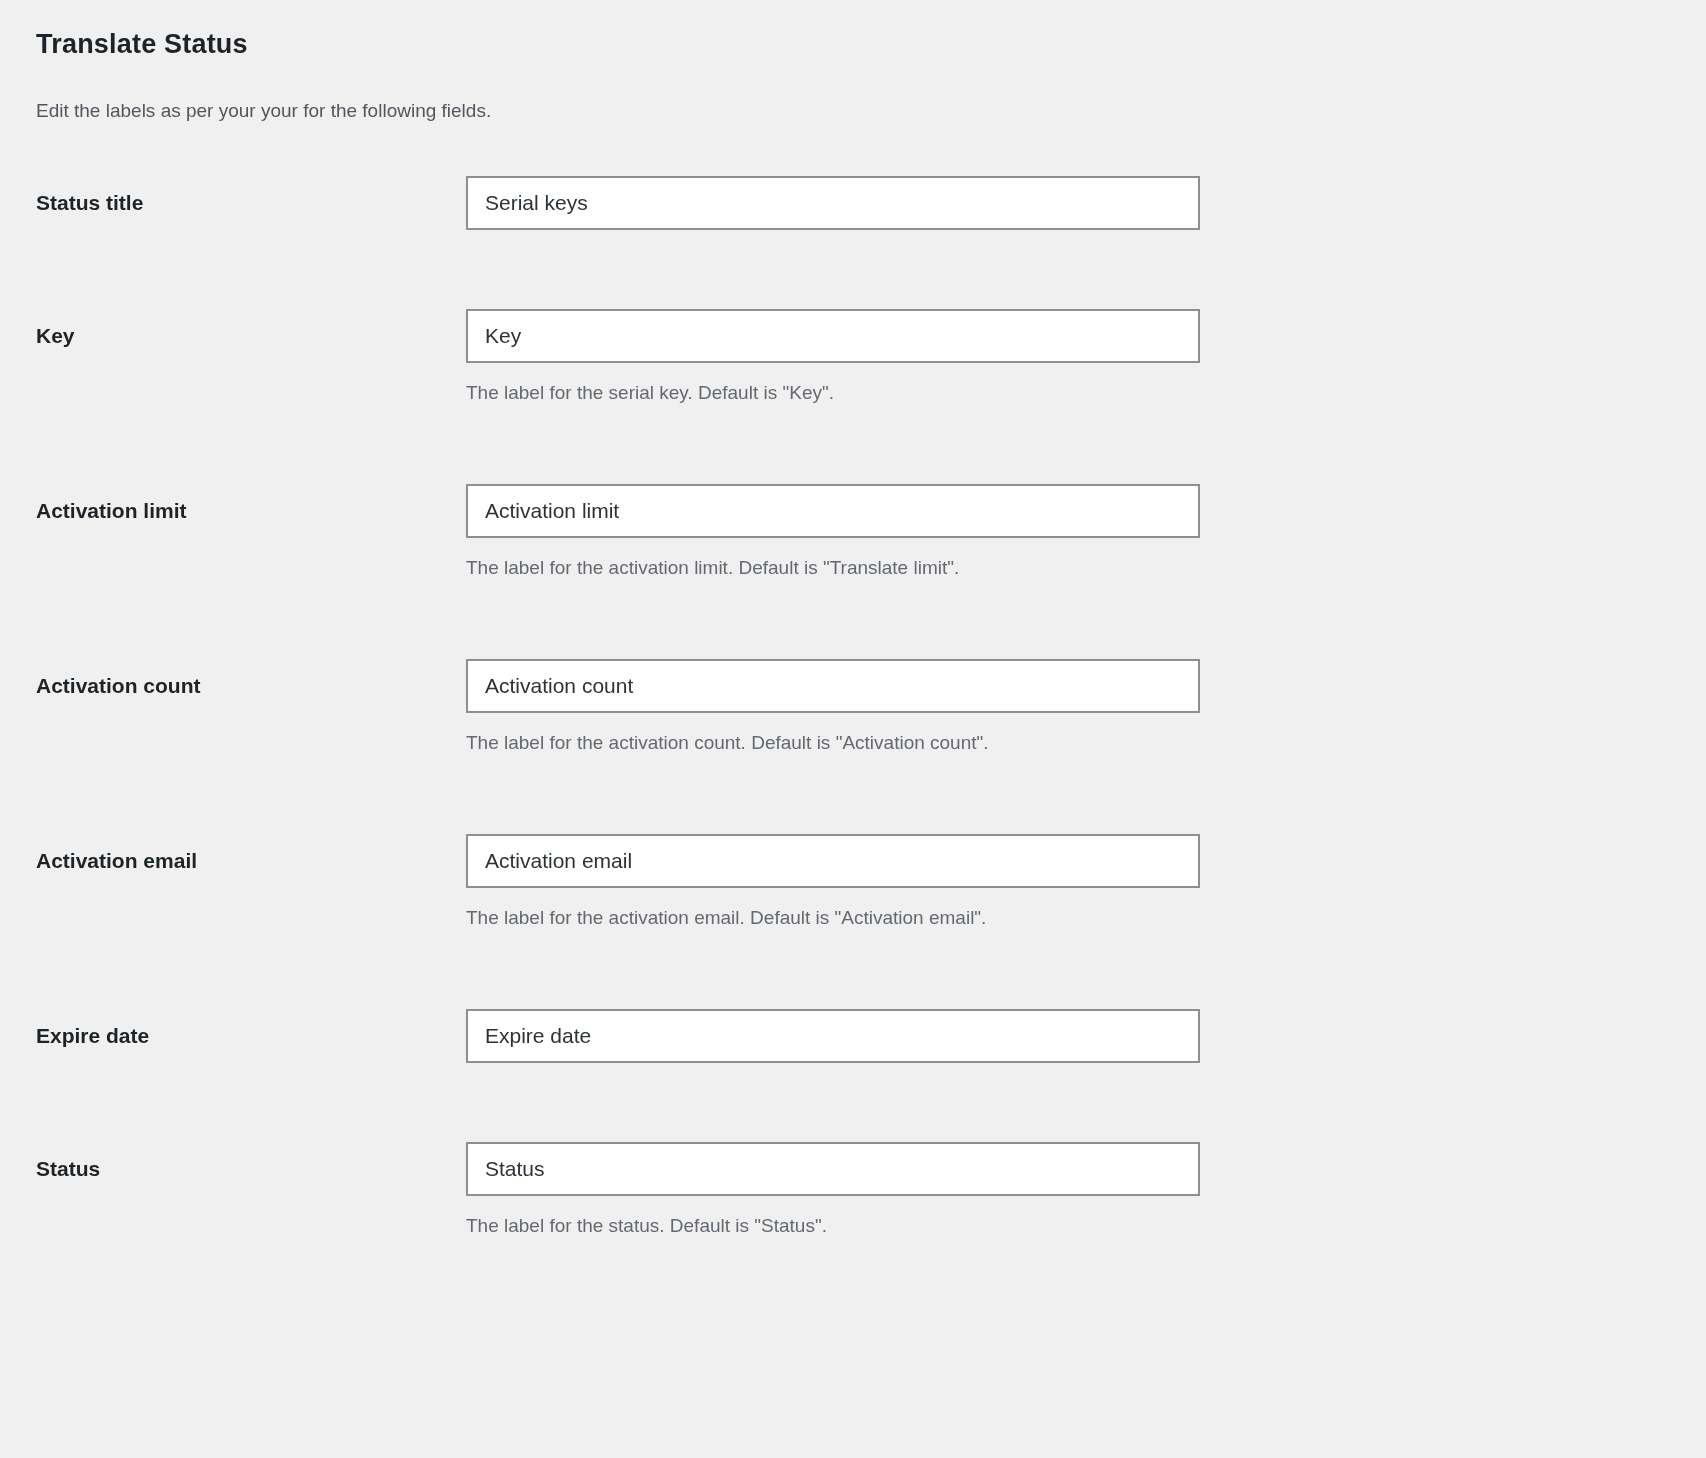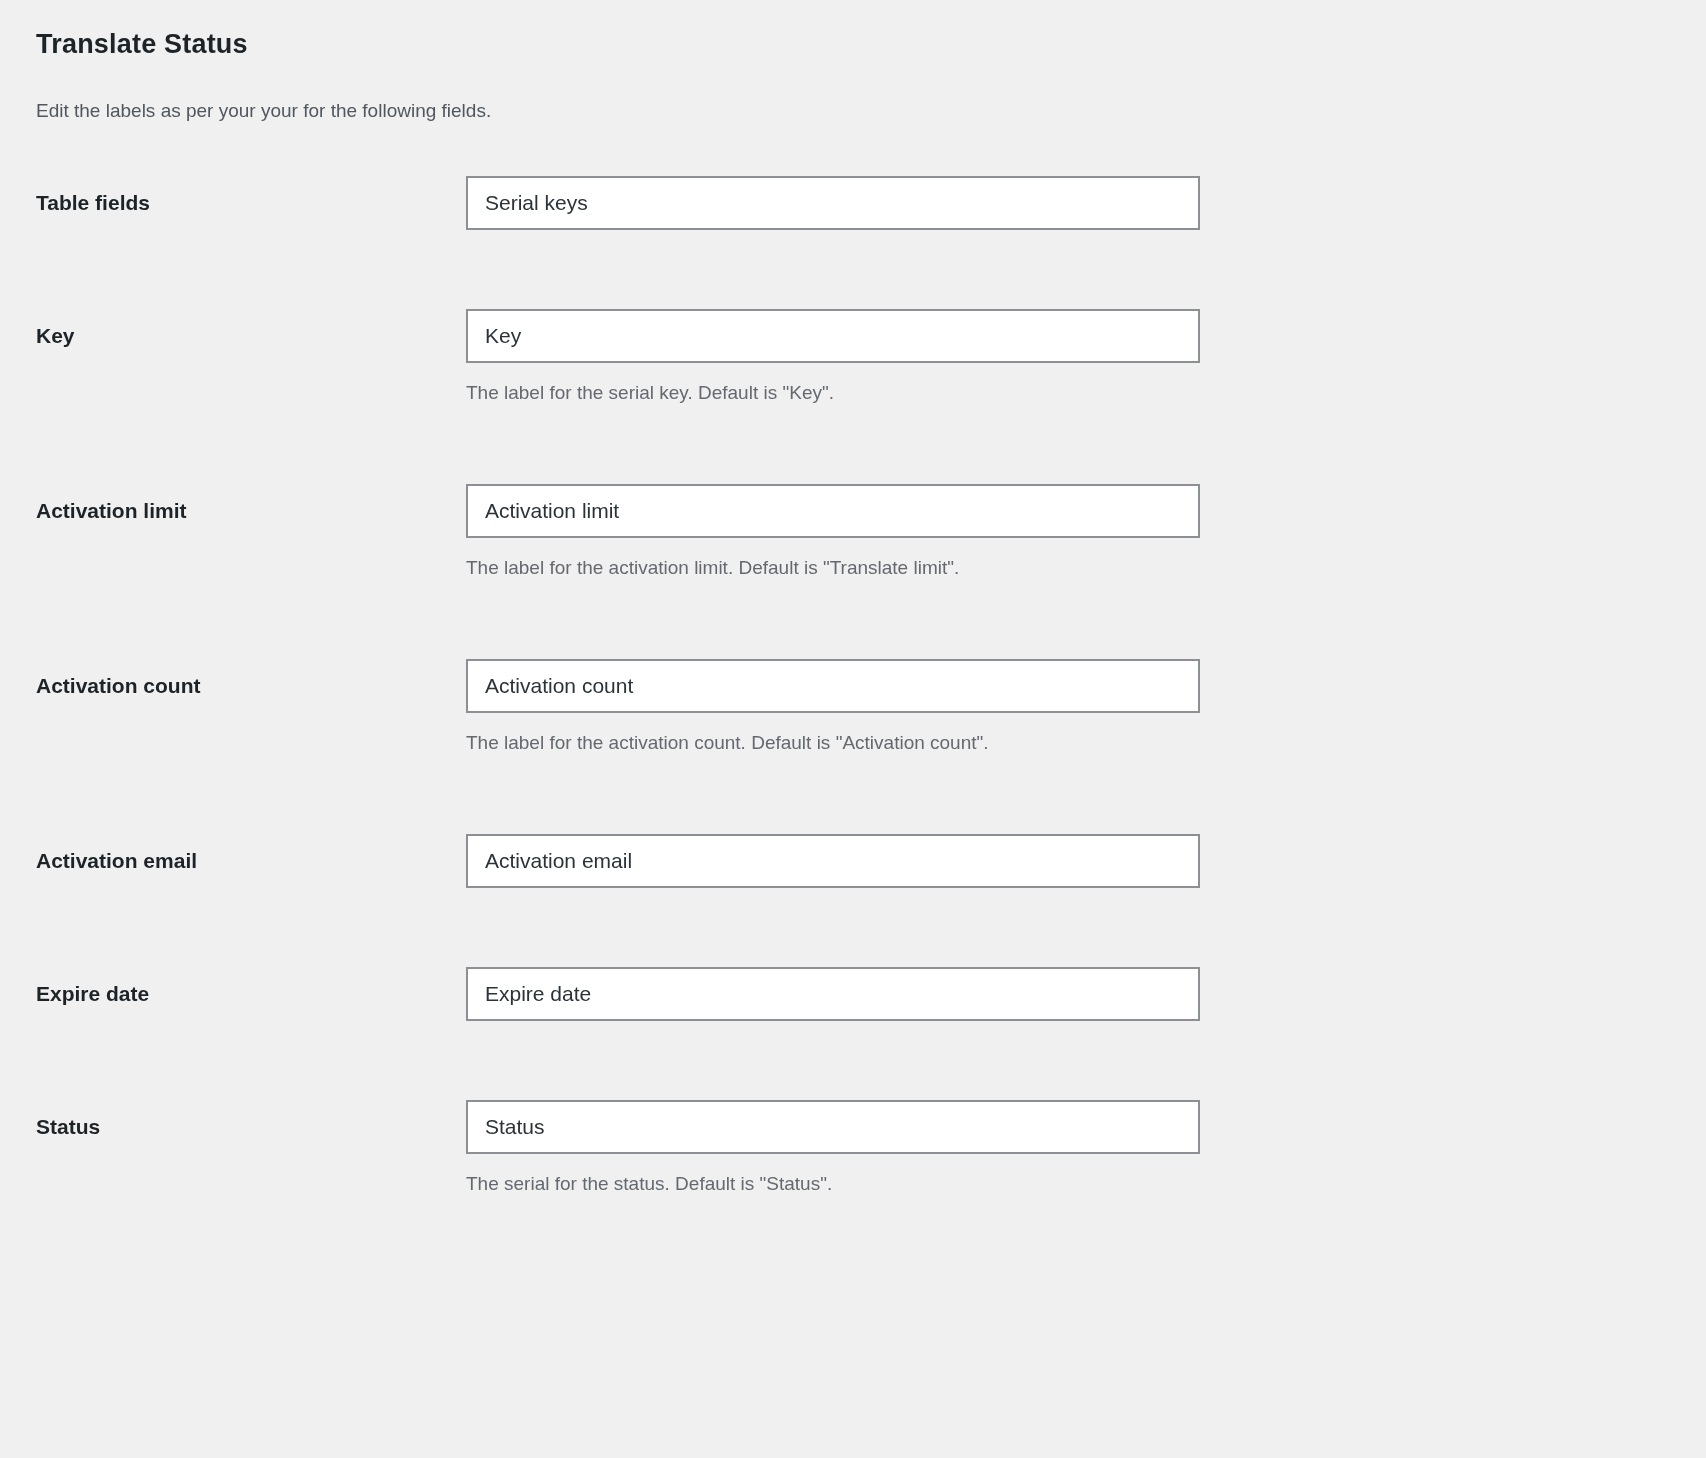--- a/index.html
+++ b/index.html
@@ -85,21 +85,21 @@
 </head>
 <body>
 
 <div class="page">
   <h2 class="page-title">Translate Status</h2>
 
   <p class="page-description">Edit the labels as per your your for the following fields.</p>
 
   <div class="fields-list">
   <div class="field-row">
-    <div class="field-label">Table fields</div>
+    <div class="field-label">Status title</div>
     <div class="field-control">
       <input class="field-input" type="text" value="Serial keys" style="">
     </div>
   </div>
 
   <div class="field-row">
     <div class="field-label">Key</div>
     <div class="field-control">
       <input class="field-input" type="text" value="Key" style="">
       <p class="field-help">The label for the serial key. Default is "Key".</p>
@@ -119,31 +119,32 @@
     <div class="field-control">
       <input class="field-input" type="text" value="Activation count" style="">
       <p class="field-help">The label for the activation count. Default is "Activation count".</p>
     </div>
   </div>
 
   <div class="field-row">
     <div class="field-label">Activation email</div>
     <div class="field-control">
       <input class="field-input" type="text" value="Activation email" style="">
+      <p class="field-help">The label for the activation email. Default is "Activation email".</p>
     </div>
   </div>
 
   <div class="field-row">
     <div class="field-label">Expire date</div>
     <div class="field-control">
       <input class="field-input" type="text" value="Expire date" style="">
     </div>
   </div>
 
   <div class="field-row">
     <div class="field-label">Status</div>
     <div class="field-control">
       <input class="field-input" type="text" value="Status" style="">
-      <p class="field-help">The serial for the status. Default is "Status".</p>
+      <p class="field-help">The label for the status. Default is "Status".</p>
     </div>
   </div>
 </div>
 </div>
 
 </body></html>

